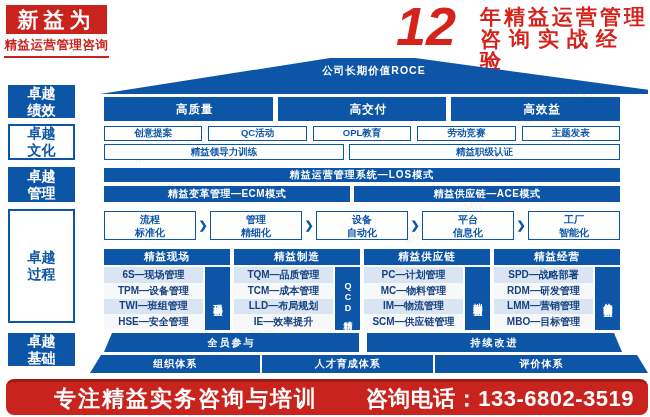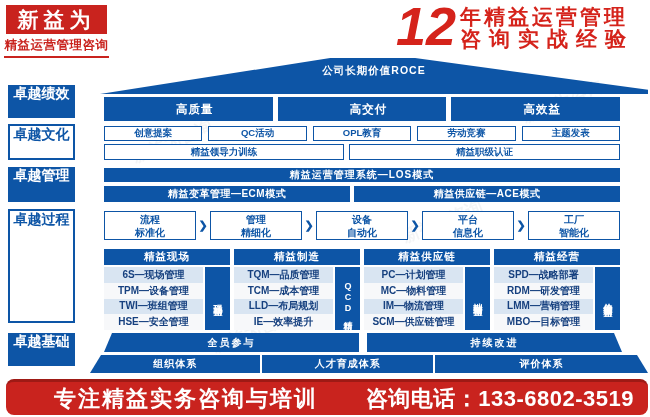--- a/index.html
+++ b/index.html
@@ -11,28 +11,28 @@
   
   .wm { position:absolute; color:#4a5a6a; opacity:0.06; font-size:17px; font-weight:bold;
         transform:rotate(-22deg); white-space:nowrap; pointer-events:none; }
   
   .logo-box { position:absolute; left:6px; top:5px; width:101px; height:29px;
     background:#c9231e; color:#fff; font-size:21px; font-weight:bold; letter-spacing:5px;
     display:flex; align-items:center; justify-content:center; }
   .logo-tagline { position:absolute; left:4px; top:37px; width:105px; text-align:center;
     color:#c9231e; font-size:12.5px; font-weight:bold; border-bottom:2px solid #c9231e;
     padding-bottom:2px; letter-spacing:0.5px; }
-  .headline { position:absolute; left:396px; top:2px; display:flex; align-items:flex-start; }
+  .headline { position:absolute; left:396px; top:2px; display:flex; align-items:flex-start;gap:20px; }
   .h-num { font-size:54px; font-style:italic; font-weight:bold; color:#d5231b; line-height:0.92; }
   .h-lines { margin-left:4px; margin-top:4px; color:#d5231b; font-weight:bold; }
   .h-l1 { font-size:21px; letter-spacing:3px; line-height:1.05; }
   .h-l2 { font-size:21px; letter-spacing:8px; line-height:1.05; }
   
   .side-box { position:absolute; left:8px; width:67px; text-align:center; font-weight:bold;
-    font-size:14px; line-height:1.2; display:flex; flex-direction:row; justify-content:center; }
+    font-size:14px; line-height:1.2; display:flex; flex-direction:column; justify-content:center; }
   .side-solid { background:#0d55a6; color:#fff; }
   .side-outline { background:#fff; border:2px solid #0d55a6; color:#0d55a6; }
   
   .row { position:absolute; left:104px; width:516px; display:flex; }
   .solid { background:#0d55a6; color:#fff; display:flex; align-items:center; justify-content:center; }
   .outline { background:#fff; border:1px solid #0d55a6; color:#0d55a6; display:flex; align-items:center; justify-content:center; }
   
   .roof { position:absolute; left:100px; top:58px; width:548px; height:36px; background:#0d55a6;
     clip-path:polygon(0% 100%, 42% 0%, 57.5% 0%, 100% 88%, 100% 100%);
     display:flex; flex-direction:column; align-items:center; color:#fff;gap:48px; }

